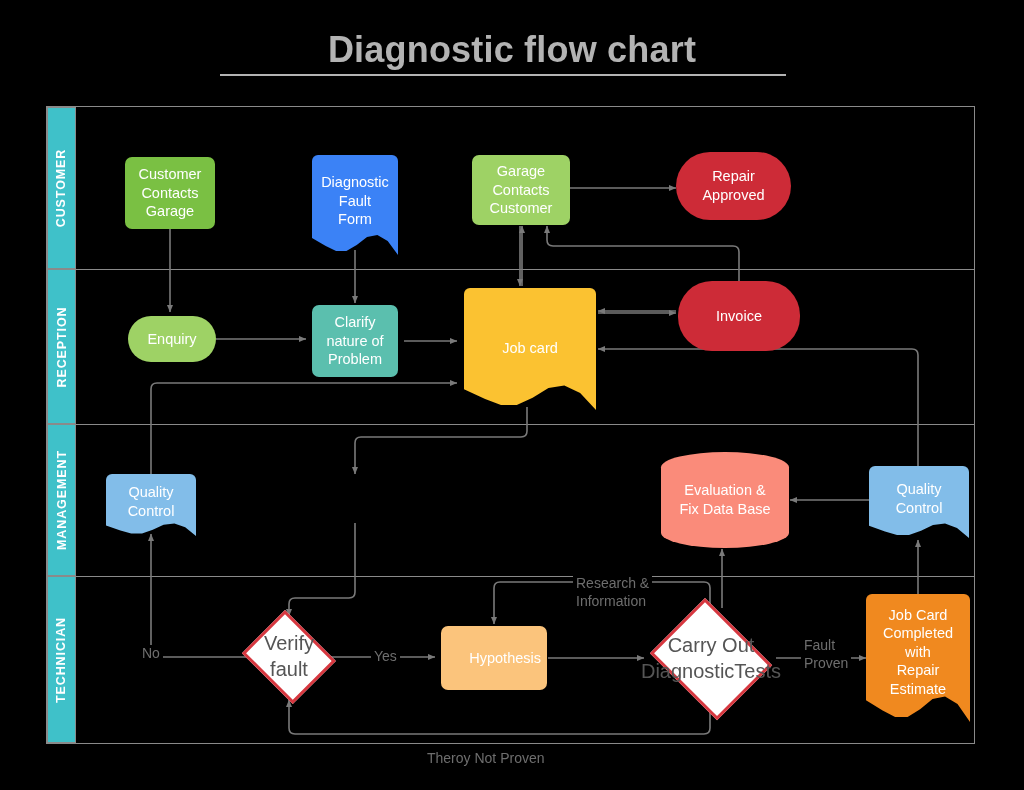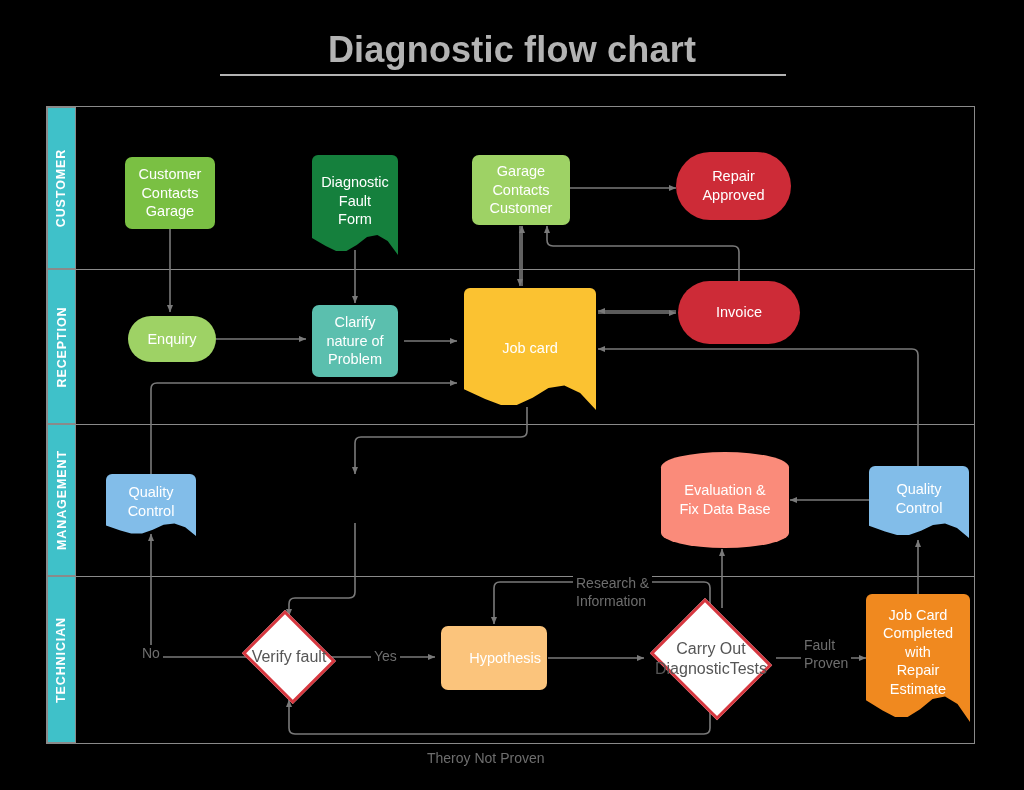--- a/index.html
+++ b/index.html
@@ -124,21 +124,21 @@
     width: 70.7%;
     height: 70.7%;
     transform: translate(-50%, -50%) rotate(45deg);
     background: #ffffff;
     border: 3.5px solid #d6373f;
     box-sizing: border-box;
   }
   .diamond .lbl {
     position: relative;
     color: #555555;
-    font-size: 16px;
+    font-size: 20px;
     z-index: 2;
   }
 
   
   .edge-label {
     position: absolute;
     color: #6e6e6e;
     font-size: 14px;
     line-height: 1.25;
     white-space: pre-line;
@@ -237,21 +237,21 @@
       <path d="M918,466 L918,355 Q918,349 912,349 L598,349" marker-end="url(#ah)"></path>
     </g>
   </svg>
 
   <div class="node rounded" style="left:125px; top:157px; width:90px; height:72px; background:#7ac043;">
     <span class="lbl">Customer
 Contacts
 Garage</span>
   </div>
 
-  <div class="node doc" style="left:312px; top:155px; width:86px; height:100px; background:#15803d;">
+  <div class="node doc" style="left:312px; top:155px; width:86px; height:100px; background:#3b82f6;">
     <span class="lbl">Diagnostic
 Fault
 Form</span>
   </div>
 
   <div class="node rounded" style="left:472px; top:155px; width:98px; height:70px; background:#9ed265;">
     <span class="lbl">Garage
 Contacts
 Customer</span>
   </div>
@@ -268,21 +268,21 @@
   <div class="node rounded" style="left:312px; top:305px; width:86px; height:72px; background:#5bbfae;">
     <span class="lbl">Clarify
 nature of
 Problem</span>
   </div>
 
   <div class="node doc" style="left:464px; top:288px; width:132px; height:122px; background:#fbc231;">
     <span class="lbl">Job card</span>
   </div>
 
-  <div class="node pill" style="left:678px; top:281px; width:122px; height:63px; background:#cd2b37;">
+  <div class="node pill" style="left:678px; top:281px; width:122px; height:70px; background:#cd2b37;">
     <span class="lbl">Invoice</span>
   </div>
 
   <div class="node doc" style="left:106px; top:474px; width:90px; height:62px; background:#82bde9;">
     <span class="lbl">Quality
 Control</span>
   </div>
 
 
   <div class="node cyl" style="left:661px; top:452px; width:128px; height:96px; background:#fa8b7a;">

